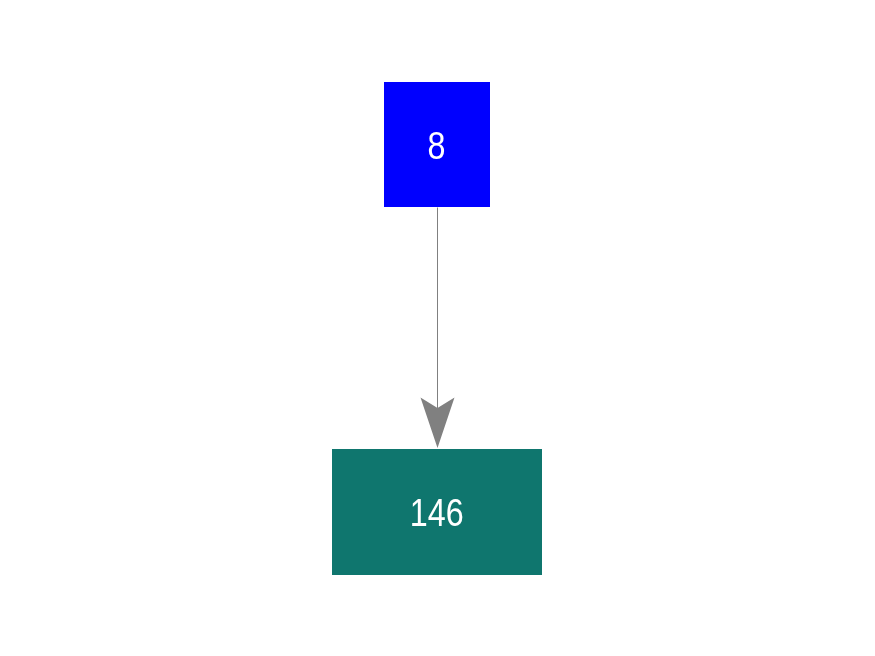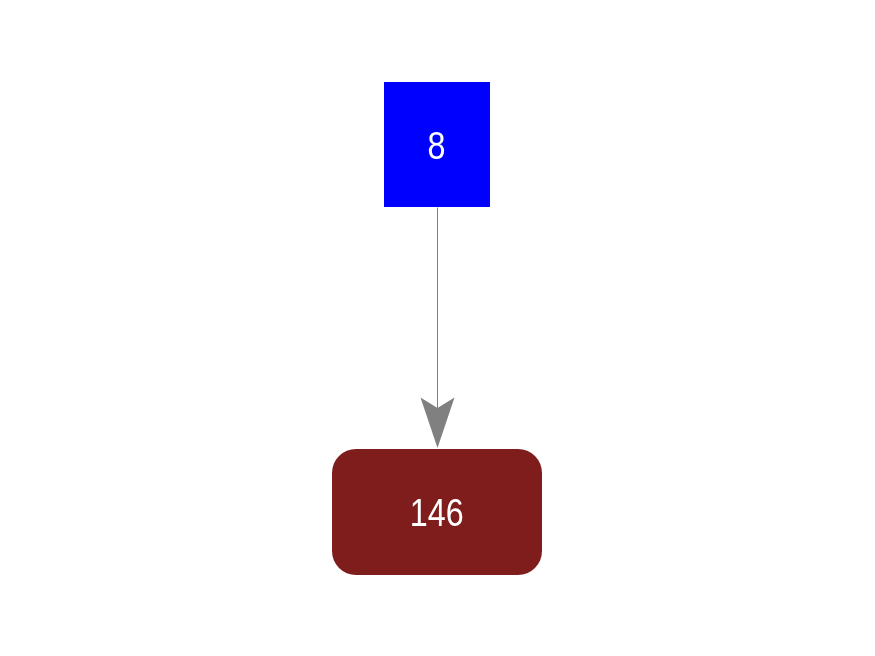--- a/index.html
+++ b/index.html
@@ -60,17 +60,17 @@
 
   <svg class="edge-svg" width="875" height="656" viewBox="0 0 875 656" aria-hidden="true">
     <line x1="437.5" y1="207.5" x2="437.5" y2="409" stroke-width="1" stroke="#808080"></line>
     <polygon points="437.5,448 420.5,397.5 437.5,408 454.5,397.5" fill="#808080"></polygon>
   </svg>
 
   <div class="node node-source" style="background: rgb(0, 0, 255);">
     <span class="node-label" style="color: rgb(255, 255, 255);">8</span>
   </div>
 
-  <div class="node node-target" style="background: #7f1d1d; border-radius: 24px;">
+  <div class="node node-target" style="background: #0f766e;">
     <span class="node-label" style="color: rgb(255, 255, 255);">146</span>
   </div>
 
 </div>
 
 </body></html>

